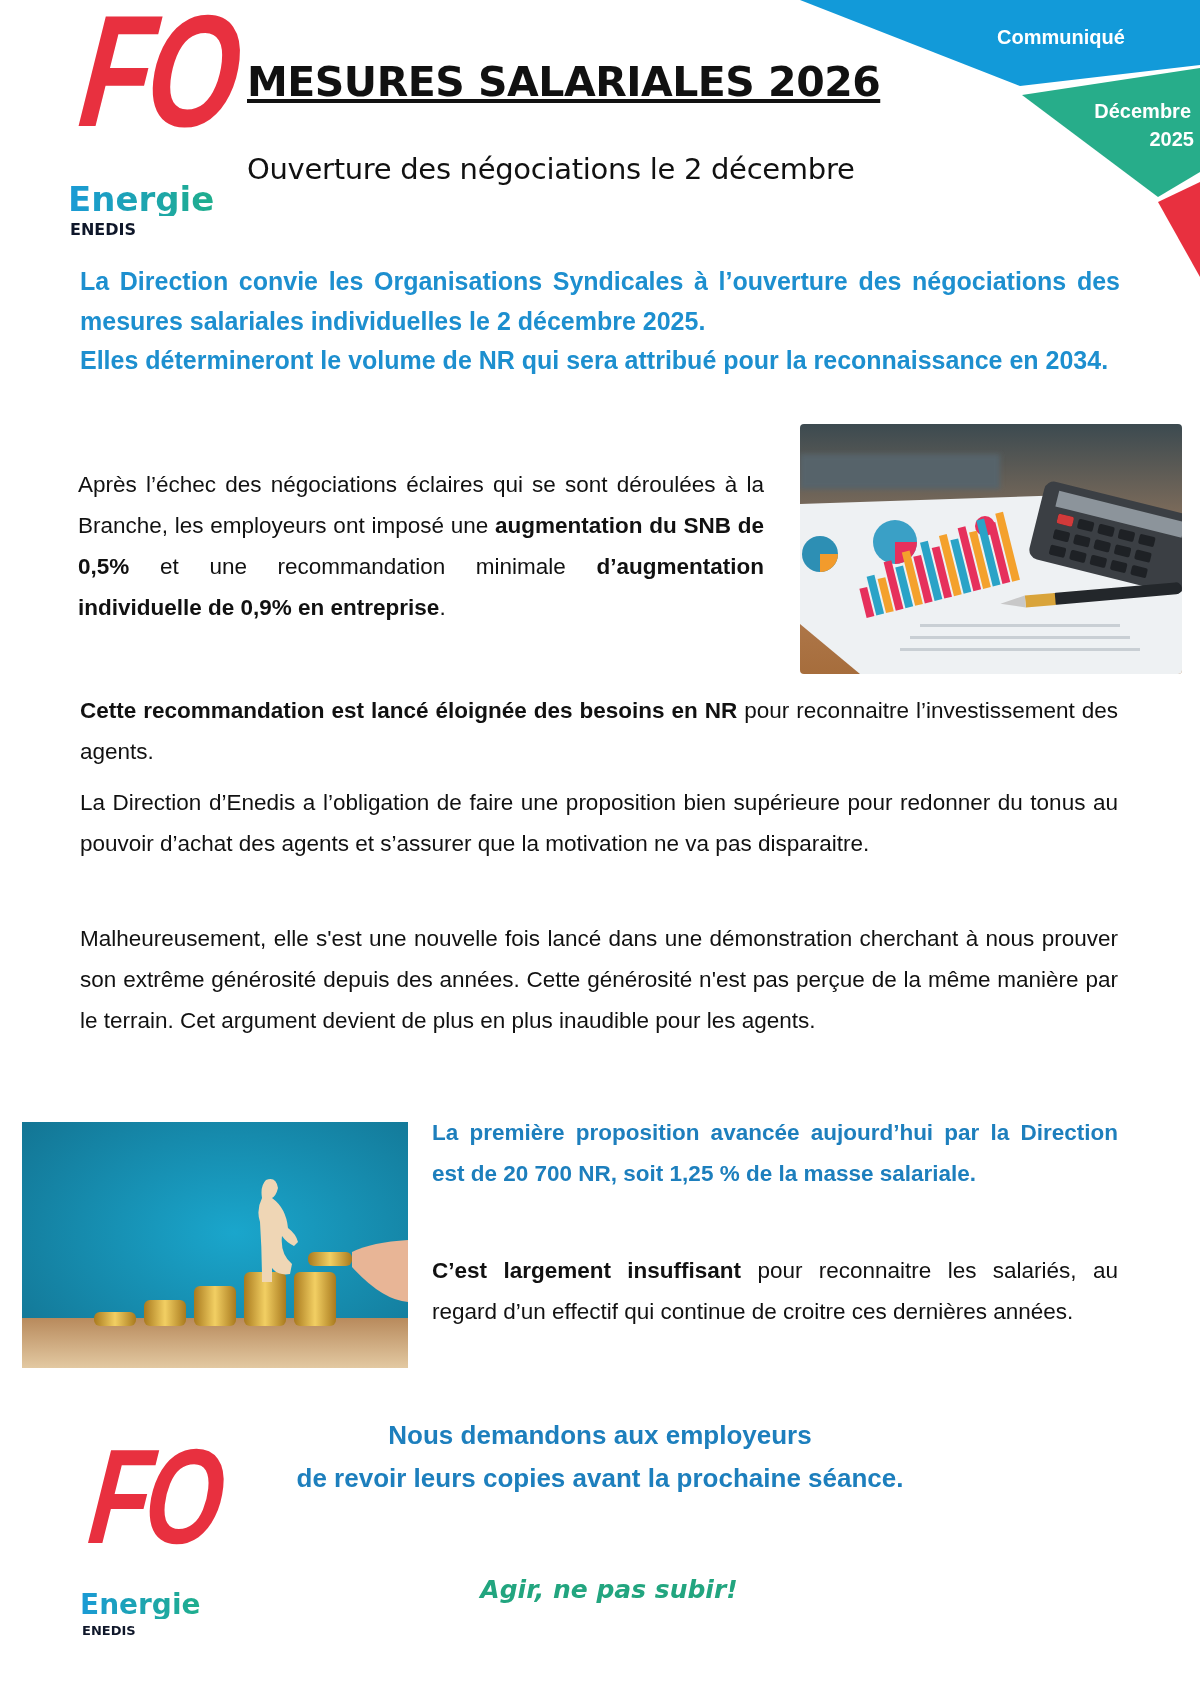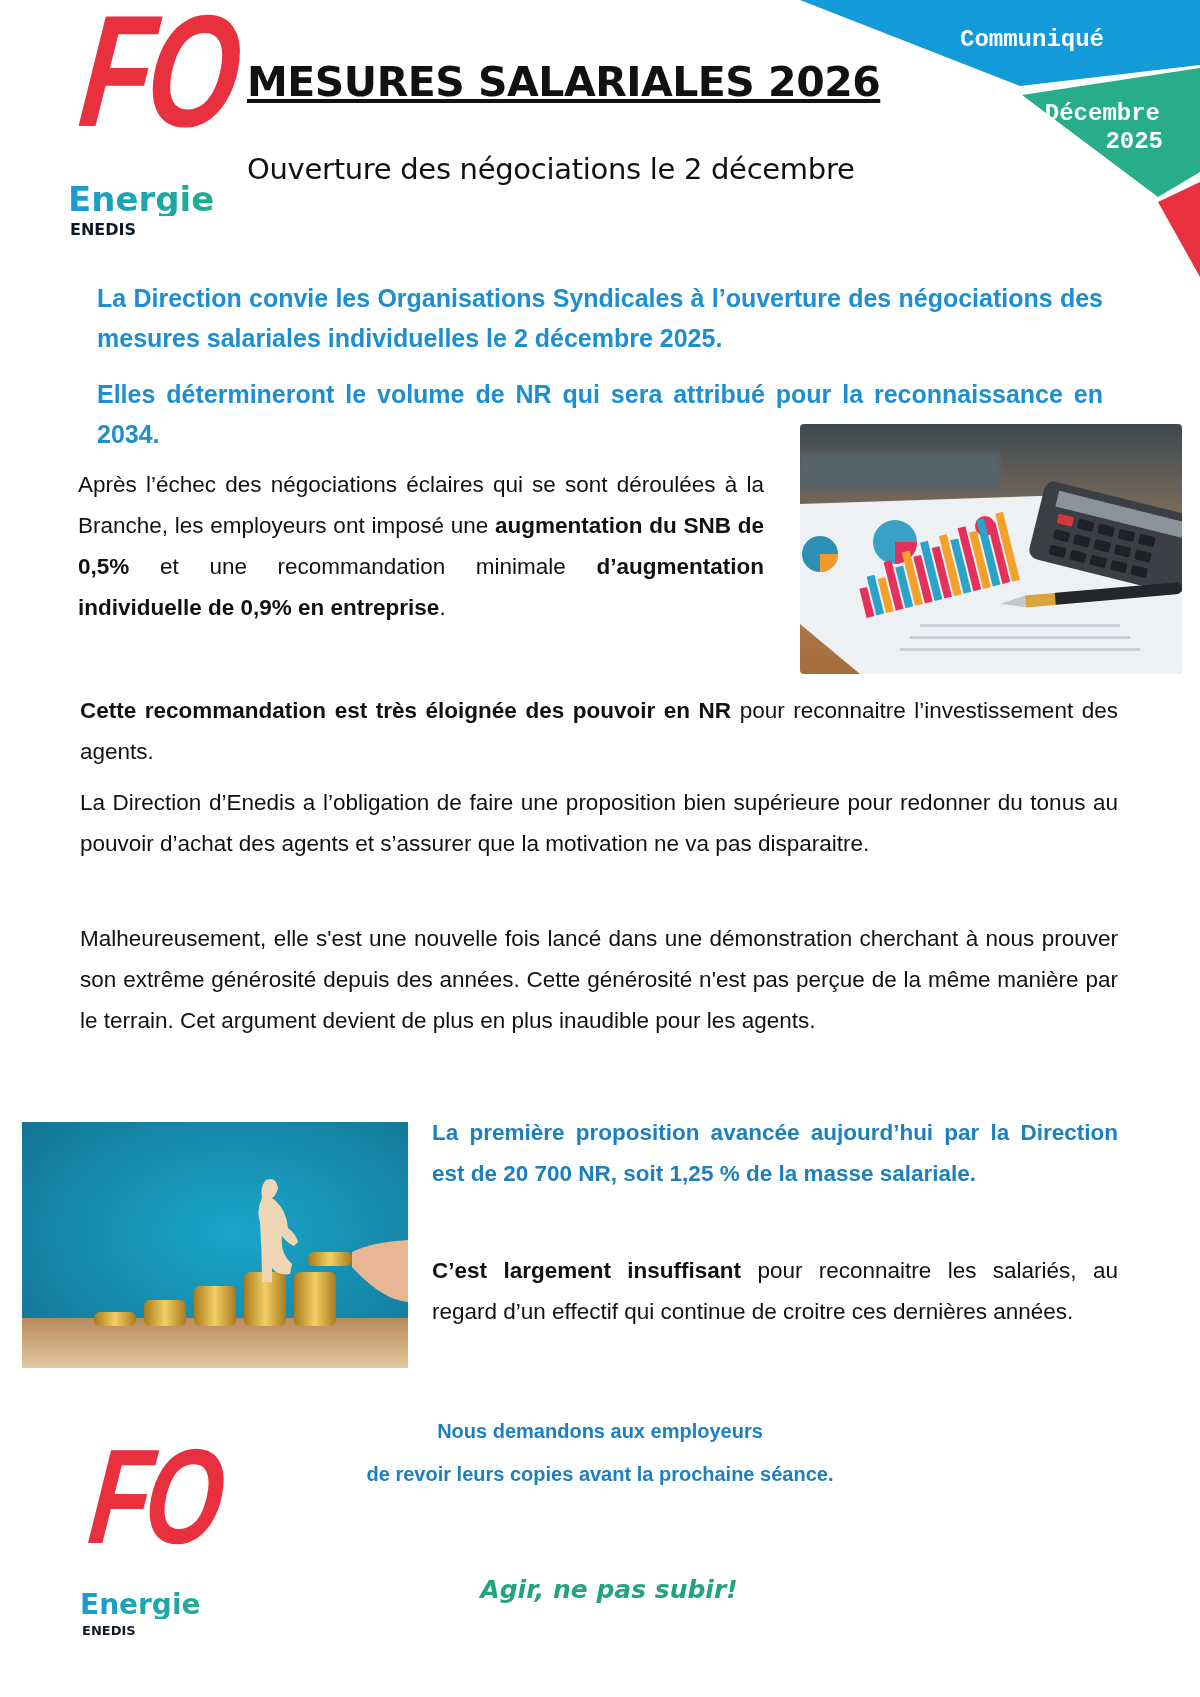--- a/index.html
+++ b/index.html
@@ -12,45 +12,45 @@
   .logo .fo { font-family:"Liberation Sans", sans-serif; font-weight:900; font-style:italic;
               color:#e8303f; letter-spacing:-6px; line-height:1; transform:skewX(-6deg) scaleY(1.35);
               transform-origin:left bottom; display:block; }
   .logo .energie { font-family:"DejaVu Sans", sans-serif; font-weight:bold; line-height:1;
                    background:linear-gradient(90deg,#1a9ad6 0%,#1fae8c 100%);
                    -webkit-background-clip:text; background-clip:text; color:transparent; display:block; }
   .logo .enedis { font-family:"DejaVu Sans", sans-serif; font-weight:bold; color:#0f172a; line-height:1; display:block; }
 
   
   .ribbons { position:absolute; right:0; top:0; width:470px; height:290px; }
-  .rib-text { position:absolute; color:#fff; font-weight:bold; font-family:Liberation Mono, monospace; font-size:24px; text-align:right; }
+  .rib-text { position:absolute; color:#fff; font-weight:bold; font-family:Liberation Sans, sans-serif; font-size:20px; text-align:right;margin-left:31px; }
 
   .title { left:247px; top:58px; font-size:41px; font-weight:bold; color:#111; font-family:"DejaVu Sans", sans-serif; letter-spacing:-0.5px;text-decoration:underline; }
   .subtitle { left:247px; top:152px; font-size:29px; color:#111; font-family:"DejaVu Sans", sans-serif; letter-spacing:-0.3px;text-align:right; }
 
   .lead { left:80px; top:262px; width:1040px; font-size:25px; line-height:39.5px; font-weight:bold; color:#1d8fcf;
           text-align:justify; font-family:"Liberation Sans", sans-serif; }
-  .lead p { margin:17px; text-align-last:left; }
+  .lead p { margin:0; text-align-last:left; }
 
   .body { font-family:"Liberation Sans", sans-serif; font-size:22.5px; line-height:41px; color:#111; text-align:justify; }
   .body p { margin:0; }
   .body b { font-weight:bold; }
 
   .p1 { left:78px; top:444px; width:686px;margin-top:20px; }
   .p2 { left:80px; top:690px; width:1038px; }
   .p3 { left:80px; top:782px; width:1038px; }
   .p4 { left:80px; top:918px; width:1038px; }
   .p5 { left:432px; top:1112px; width:686px; color:#1d7fbd; font-weight:bold; }
   .p6 { left:432px; top:1250px; width:686px; }
 
   .img-finance { left:800px; top:424px; width:382px; height:250px; border-radius:4px; overflow:hidden;
                  box-shadow:0 0 10px 6px rgba(255,255,255,0.9) inset; }
   .img-coins { left:22px; top:1122px; width:386px; height:246px; overflow:hidden; }
 
-  .call { left:0; width:1200px; text-align:center; font-family:"Liberation Sans", sans-serif; font-weight:bold; color:#1d7fbd; font-size:20px; }
+  .call { left:0; width:1200px; text-align:center; font-family:"Liberation Sans", sans-serif; font-weight:bold; color:#1d7fbd; font-size:26px; }
   .slogan { left:0; width:1200px; text-align:center; font-family:"DejaVu Sans", sans-serif; font-weight:bold; font-style:italic; color:#22a57f; font-size:25px; }
 </style>
 </head>
 <body>
 
 <div class="logo" style="left:68px; top:36px; width:150px; height:200px;">
   <span class="fo" style="font-size:118px; position:absolute; left:6px; top:-4px;">FO</span>
   <span class="energie" style="font-size:34px; position:absolute; left:0; top:146px;">Energie</span>
   <span class="enedis" style="font-size:16px; position:absolute; left:2px; top:186px;">ENEDIS</span>
 </div>
@@ -144,21 +144,21 @@
     </g>
     <g transform="rotate(-5 300 170)">
       <rect x="250" y="165" width="132" height="12" rx="6" fill="#23272b"></rect>
       <rect x="225" y="165" width="30" height="12" fill="#d9a43a"></rect>
       <polygon points="200,171 225,165 225,177" fill="#c8c8c8"></polygon>
     </g>
   </svg>
 </div>
 
 <div class="abs body p2">
-  <p><b>Cette recommandation est très éloignée des pouvoir en NR</b><span> pour reconnaitre l’investissement des agents.</span></p>
+  <p><b>Cette recommandation est lancé éloignée des besoins en NR</b><span> pour reconnaitre l’investissement des agents.</span></p>
 </div>
 
 <div class="abs body p3">
   <p>La Direction d’Enedis a l’obligation de faire une proposition bien supérieure pour redonner du tonus au pouvoir d’achat des agents et s’assurer que la motivation ne va pas disparaitre.</p>
 </div>
 
 <div class="abs body p4">
   <p>Malheureusement, elle s'est une nouvelle fois lancé dans une démonstration cherchant à nous prouver son extrême générosité depuis des années. Cette générosité n'est pas perçue de la même manière par le terrain. Cet argument devient de plus en plus inaudible pour les agents.</p>
 </div>
 

